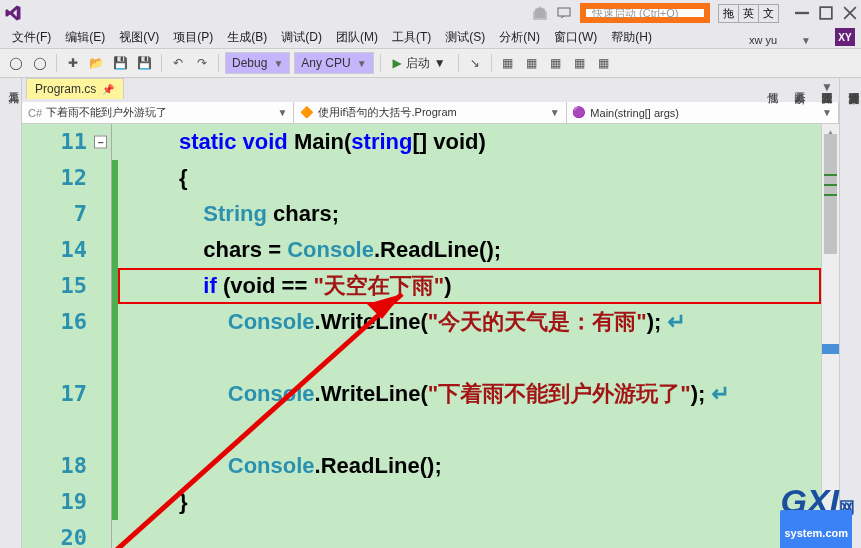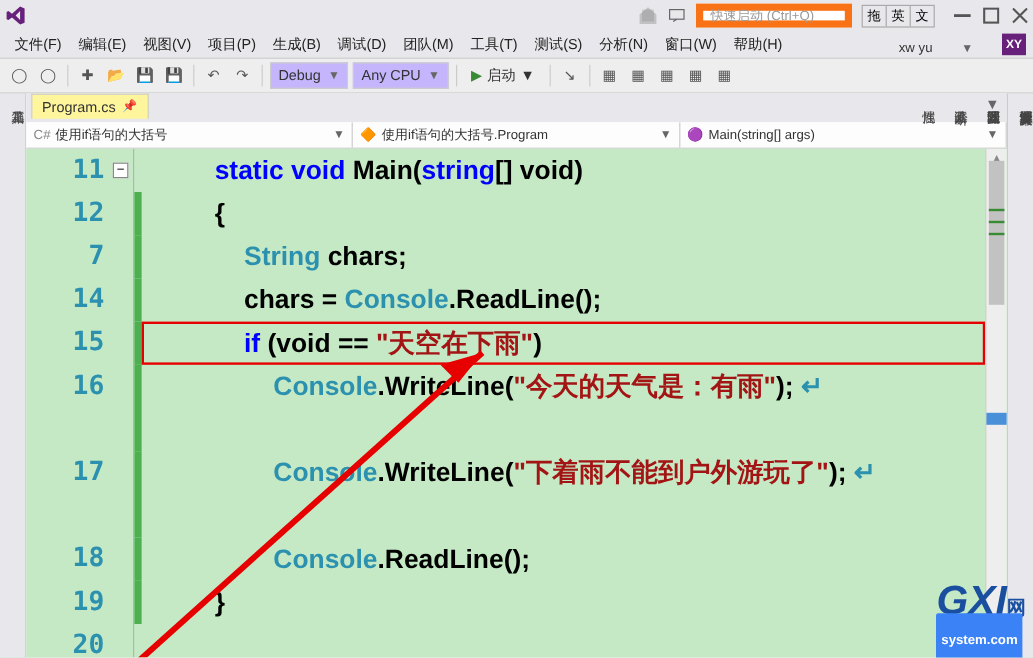--- a/index.html
+++ b/index.html
@@ -164,21 +164,21 @@
       <div class="file-tab">
         <span>Program.cs</span>
         <span class="pin">📌</span>
       </div>
       <span style="margin-left:auto;padding:2px 6px;color:#666">▼</span>
     </div>
 
     <div class="nav-bar">
       <div class="nav-combo">
           <span style="color:#888;margin-right:4px">C#</span>
-          <span>使用if语句的大括号</span>
+          <span>下着雨不能到户外游玩了</span>
           <span class="chev">▼</span>
         </div>
       <div class="nav-combo">
           <span style="color:#d4a017;margin-right:4px">🔶</span>
           <span>使用if语句的大括号.Program</span>
           <span class="chev">▼</span>
         </div>
       <div class="nav-combo">
           <span style="color:#68217a;margin-right:4px">🟣</span>
           <span>Main(string[] args)</span>

